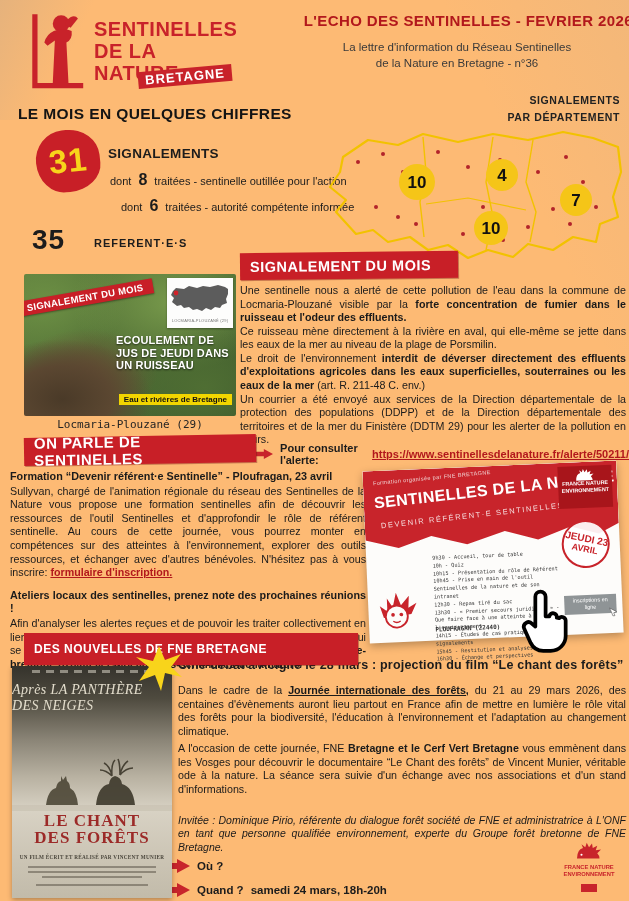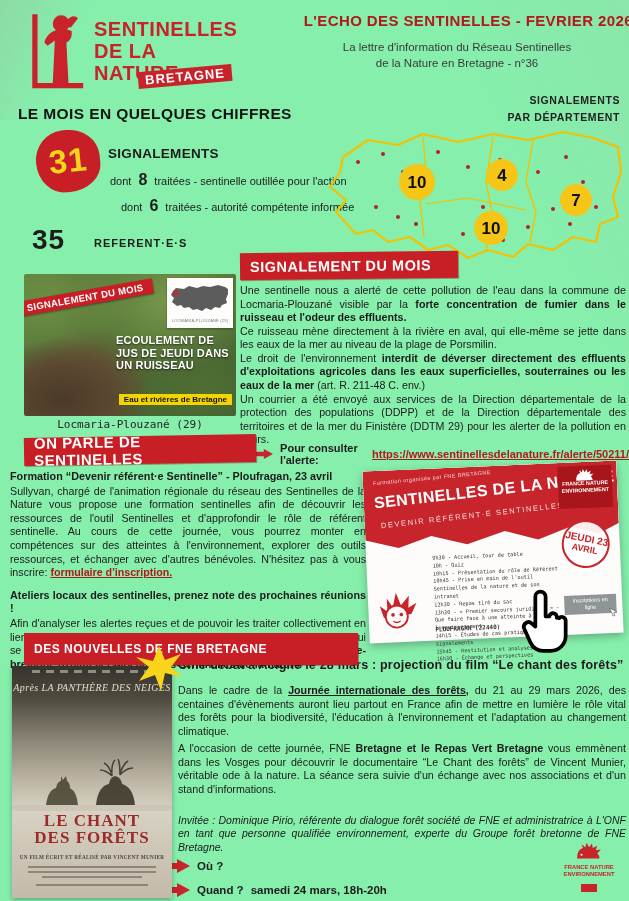--- a/index.html
+++ b/index.html
@@ -1,19 +1,19 @@
 <!DOCTYPE html>
 <html><head>
 <meta charset="utf-8">
 <style>
   * { margin:0; padding:0; box-sizing:border-box; }
   html,body { background:#e8e6e2; }
   #page {
     position:relative; width:629px; height:901px; margin:0 auto;
-    background:#86efac; overflow:hidden;
+    background:#fdba74; overflow:hidden;
     font-family:"Liberation Sans", sans-serif; color:#1c1c1c;
   }
   .tex { position:absolute; pointer-events:none; }
   .abs { position:absolute; }
 
   
   #logo { left:26px; top:8px; width:205px; height:94px; }
   #logo svg { position:absolute; left:0; top:2px; }
   .logo-text { position:absolute; left:68px; top:10px; font-weight:900; color:#c8222a; font-size:20px; letter-spacing:.5px; line-height:1.1; }
   .bretagne-box { position:absolute; left:112px; top:60px; background:#c8222a; color:#fff; font-weight:900; font-size:13px; padding:1px 7px; transform:rotate(-5deg); letter-spacing:1px; }
@@ -99,21 +99,21 @@
   #news-p3 { left:178px; top:814px; width:448px; font-style:italic; font-size:10.5px; }
   #where-row { left:166px; top:859px; font-size:11.5px; font-weight:900; }
   #when-row { left:166px; top:883px; font-size:11.5px; font-weight:900; }
   .ul-bold { font-weight:900; text-decoration:underline; }
 
   
   #poster { left:12px; top:666px; width:160px; height:232px; overflow:hidden; box-shadow:0 2px 5px rgba(0,0,0,.3);
     background:linear-gradient(#35332c 0%, #55514675 14%, #8b8577 32%, #b9b2a2 48%, #d8d2c4 62%, #ccc5b5 82%, #c2bbaa 100%);
     background-color:#494539; }
   #poster-toplogos { position:absolute; left:20px; top:4px; right:20px; height:3px; background:repeating-linear-gradient(90deg, rgba(230,225,210,.5) 0 8px, rgba(0,0,0,0) 8px 14px); }
-  #poster-topline { position:absolute; left:0; top:16px; width:100%; text-align:center; font-family:"Liberation Serif", serif; font-style:italic; font-size:10px; color:#e2dccb; letter-spacing:.4px; }
+  #poster-topline { position:absolute; left:0; top:16px; width:100%; font-family:"Liberation Serif", serif; font-style:italic; font-size:14px; color:#e2dccb; letter-spacing:.4px; }
   #poster-deer { position:absolute; left:0; top:74px; }
   #poster-title { position:absolute; left:0; top:146px; width:100%; text-align:center; font-family:"Liberation Serif", serif; color:#9c2a28; font-weight:bold; line-height:1.0; letter-spacing:1px; }
   #poster-title .t1 { font-size:17px; } #poster-title .t2 { font-size:17px; }
   #poster-credit { position:absolute; left:0; top:188px; width:100%; text-align:center; font-family:"Liberation Serif", serif; font-size:5.2px; font-weight:bold; color:#4a463c; letter-spacing:.3px; }
   .microbar { position:absolute; left:16px; right:16px; height:2px; background:rgba(70,64,54,.45); }
 
   
   #fne-footer { left:556px; top:842px; width:66px; text-align:center; }
   #fne-footer .t { font-size:5.8px; font-weight:900; color:#c8242b; line-height:1.2; }
   #fne-footer .bzh { display:inline-block; margin-top:1px; width:16px; height:8px; background:#c8242b; }
@@ -297,21 +297,21 @@
 
   <div class="abs banner" id="news-banner">DES NOUVELLES DE FNE BRETAGNE</div>
   <svg class="abs" id="star" width="46" height="46" viewBox="0 0 46 46">
     <polygon points="23,0 29,14 45,8 35,21 46,31 29,27 25,45 19,29 3,35 13,21 0,11 17,15" fill="#f8d41b"></polygon>
   </svg>
   <div class="abs" id="cine-head">Ciné-débat à Acigné le 28 mars : projection du film  “Le chant des forêts”</div>
   <div class="abs body" id="news-p1">
     <span>Dans le cadre de la </span><span class="ul-bold">Journée internationale des forêts,</span><span> du 21 au 29 mars 2026, des centaines d'évènements auront lieu partout en France afin de mettre en lumière le rôle vital des forêts pour la biodiversité, l'éducation à l'environnement et l'adaptation au changement climatique.</span>
   </div>
   <div class="abs body" id="news-p2">
-    <span>A l'occasion de cette journée, FNE </span><b class="seg">Bretagne et le Repas Vert Bretagne</b><span> vous emmènent dans les Vosges pour découvrir le documentaire  “Le Chant des forêts” de Vincent Munier, véritable ode à la nature. La séance sera suivie d'un échange avec nos associations et d'un stand d'informations.</span>
+    <span>A l'occasion de cette journée, FNE </span><b class="seg">Bretagne et le Cerf Vert Bretagne</b><span> vous emmènent dans les Vosges pour découvrir le documentaire  “Le Chant des forêts” de Vincent Munier, véritable ode à la nature. La séance sera suivie d'un échange avec nos associations et d'un stand d'informations.</span>
   </div>
   <div class="abs body" id="news-p3">Invitée : Dominique Pirio, référente du dialogue forêt société de FNE et administratrice à L'ONF en tant que personne qualifiée environnement, experte du Groupe forêt bretonne de FNE Bretagne.</div>
   <div class="abs arrow-row" id="where-row">
     <svg width="24" height="14" viewBox="0 0 24 14">
         <path d="M0,4 h11 V0 l13,7 -13,7 V10 H0 z" fill="#c8242b"></path>
       </svg>
     <span>Où ?</span>
   </div>
   <div class="abs arrow-row" id="when-row">
     <svg width="24" height="14" viewBox="0 0 24 14">

